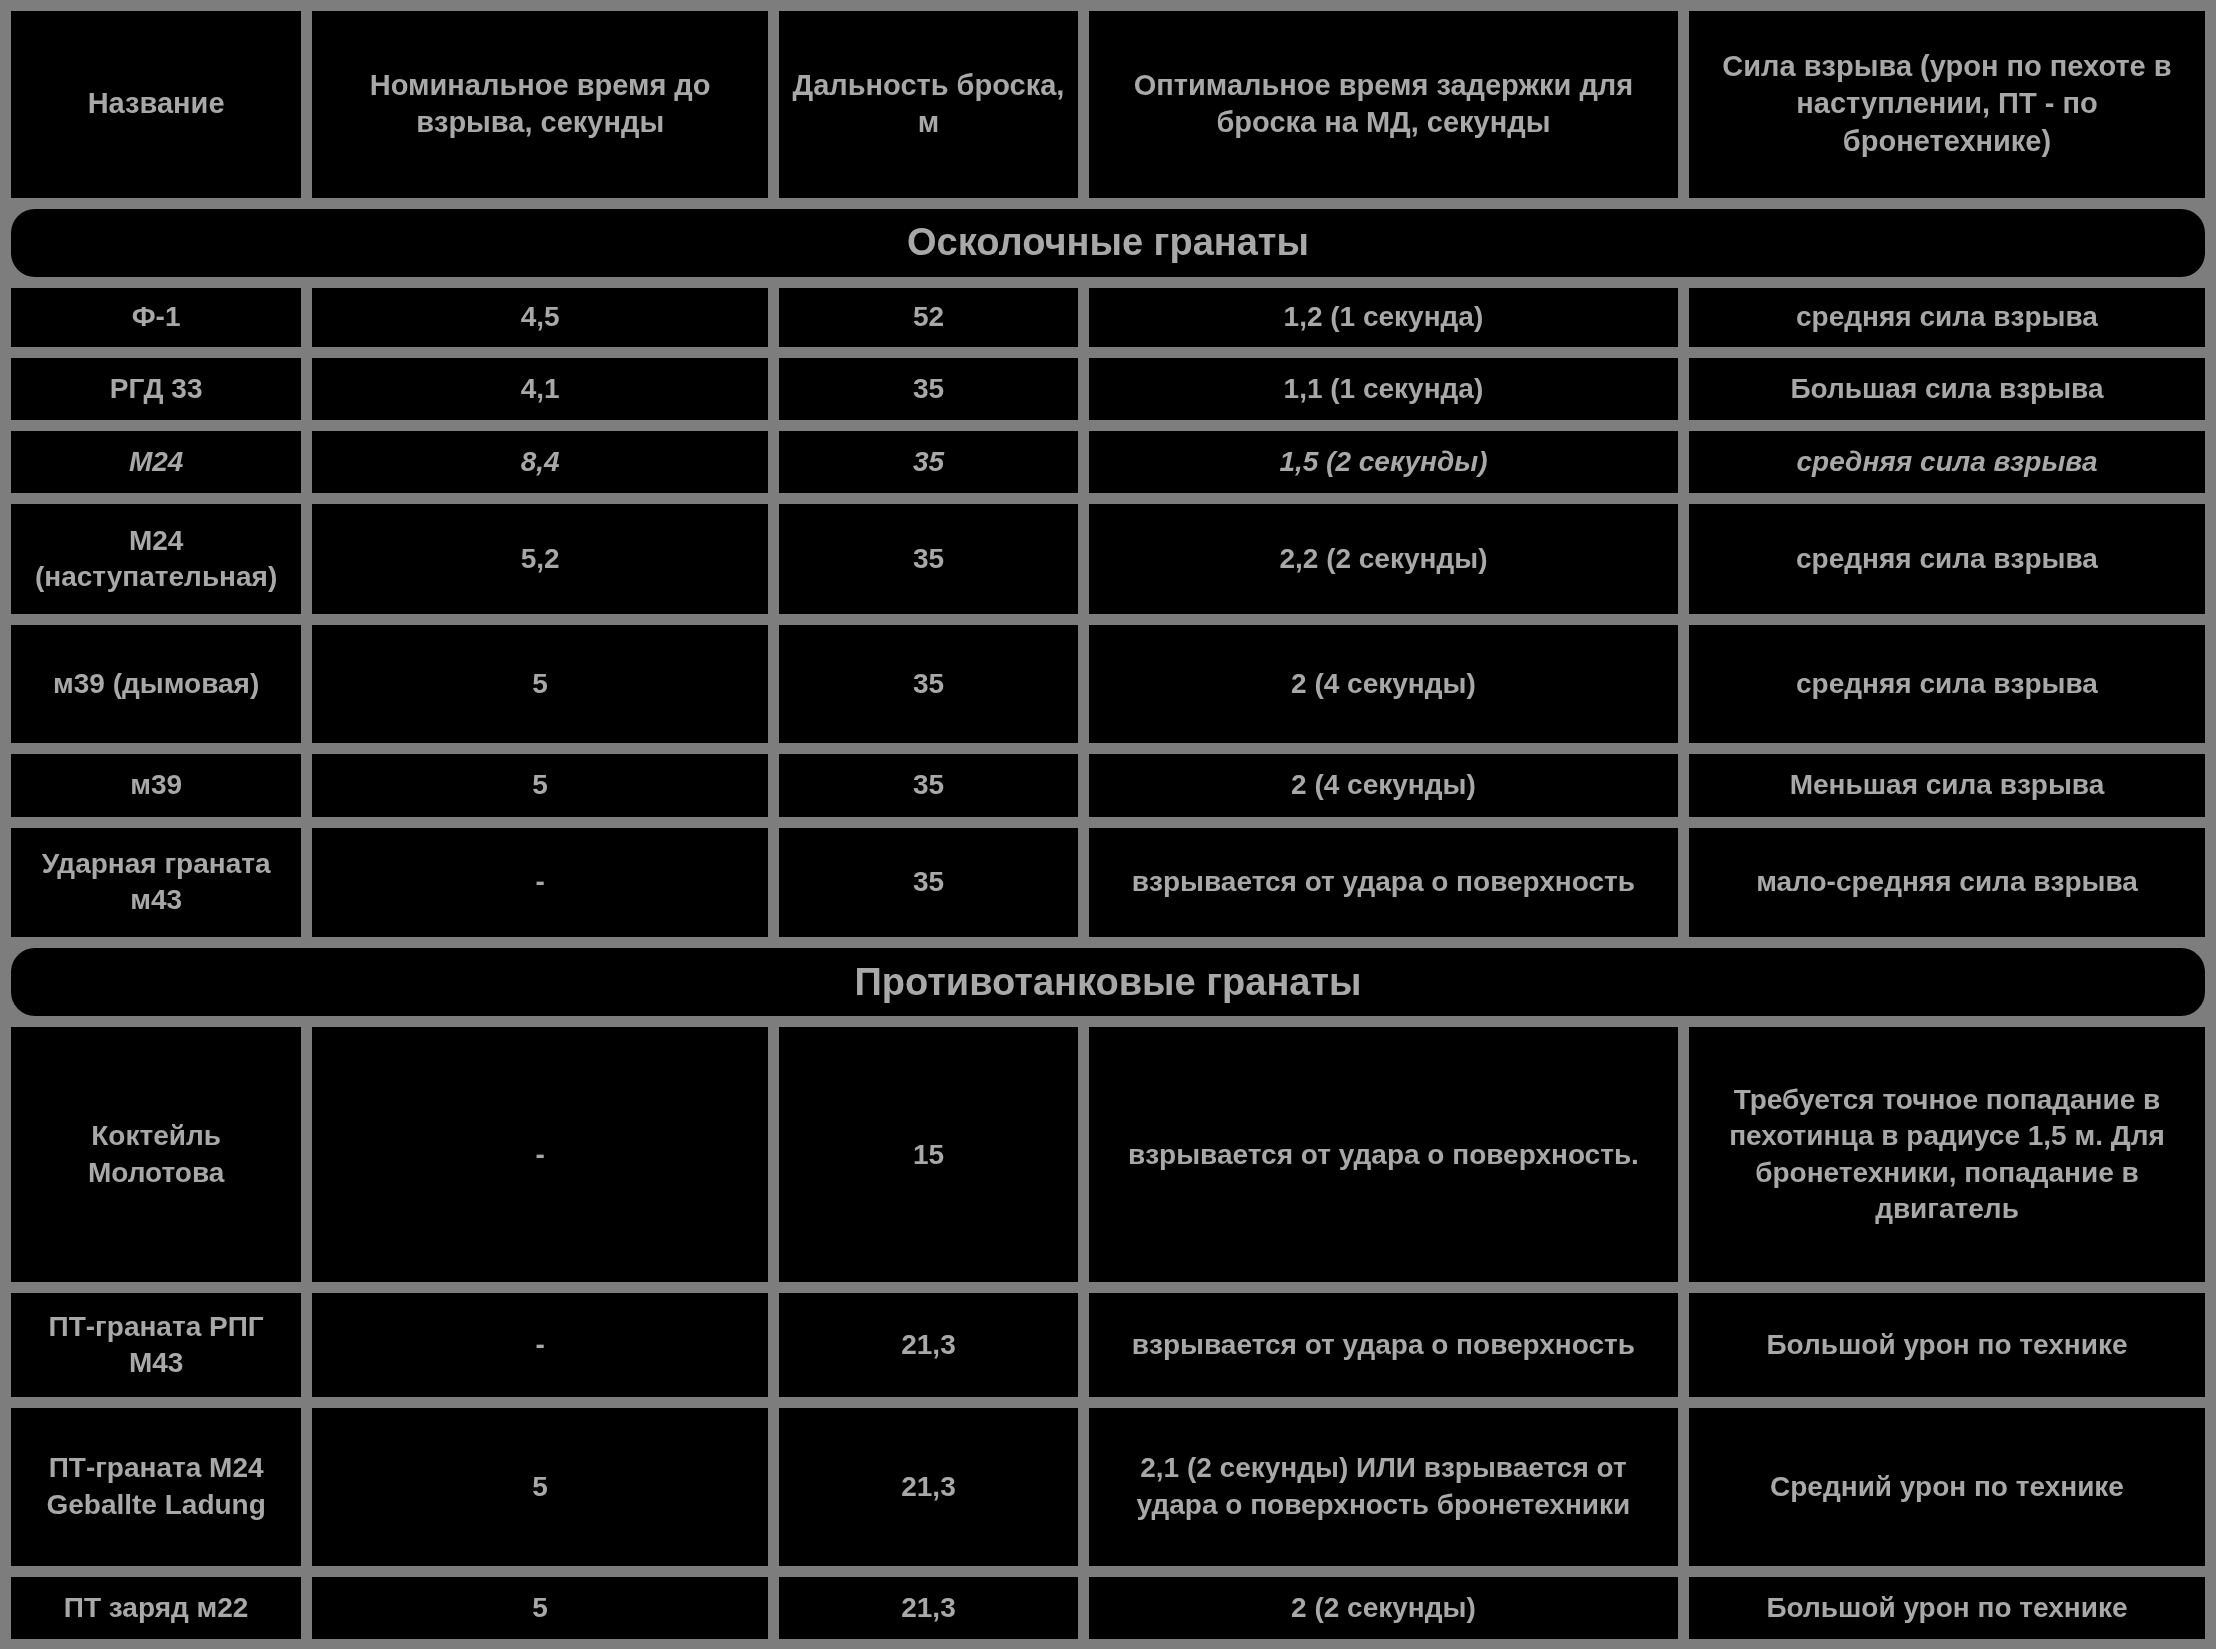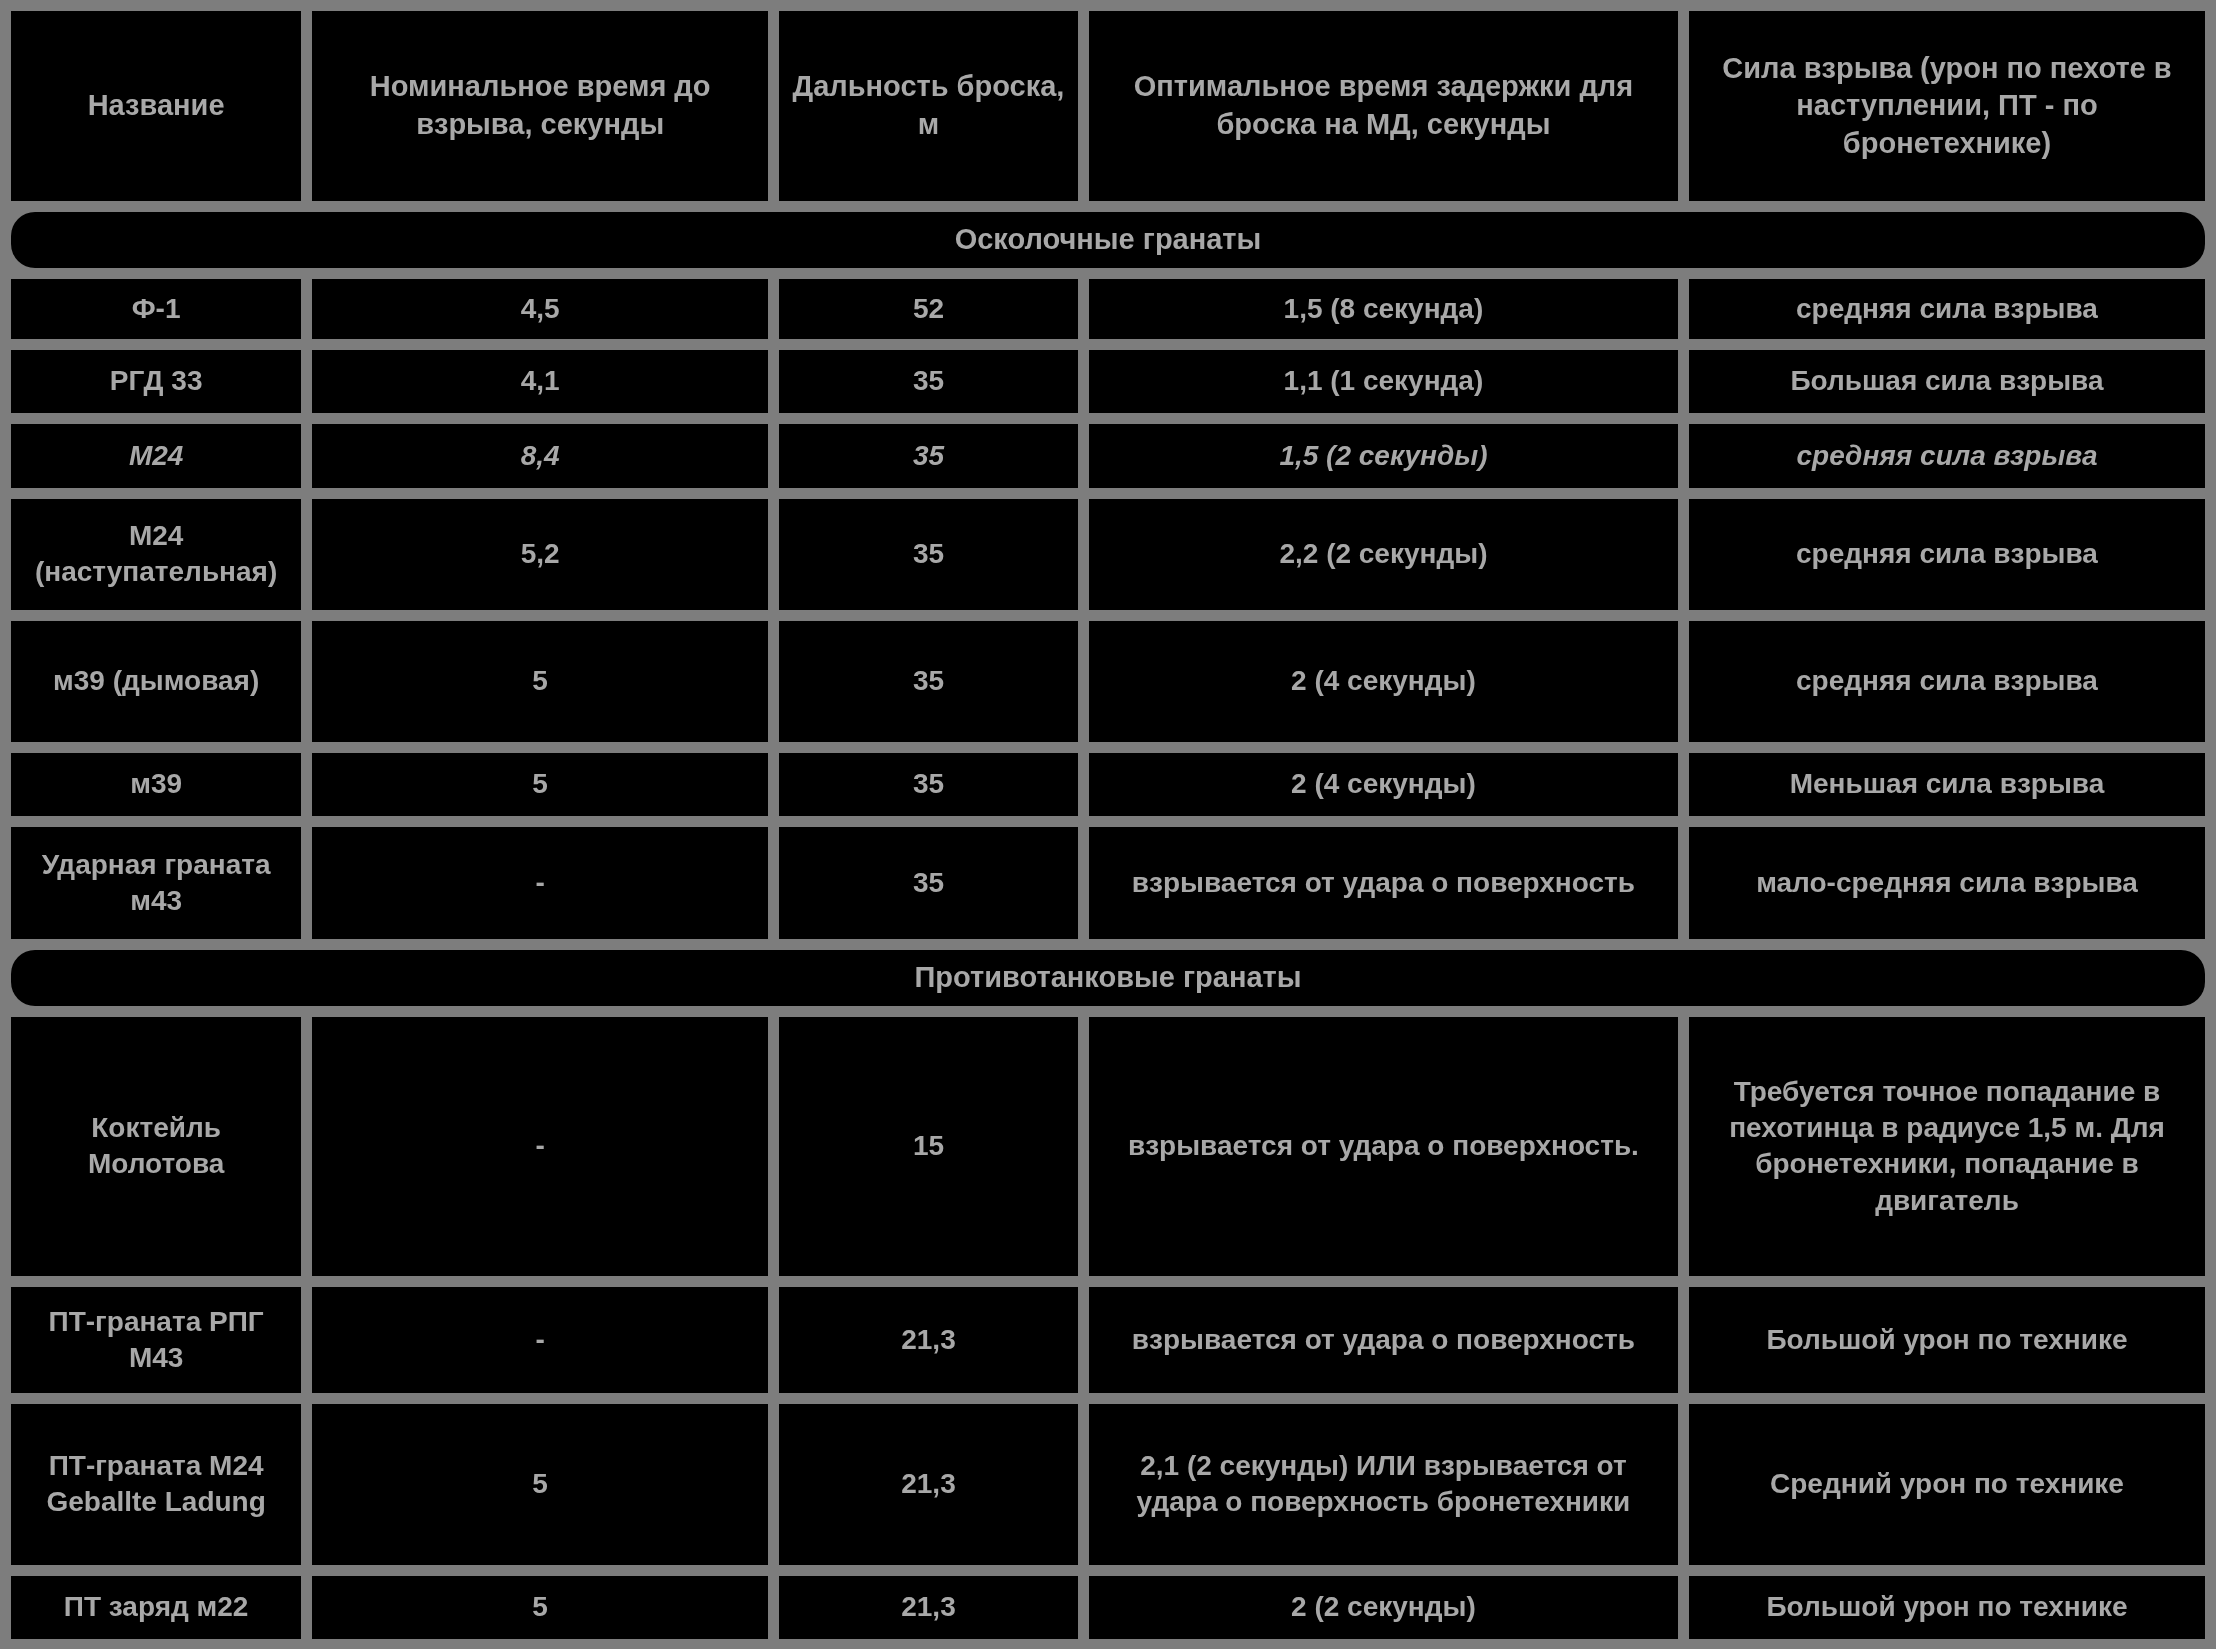--- a/index.html
+++ b/index.html
@@ -32,21 +32,21 @@
     background: #000000;
     text-align: center;
     vertical-align: middle;
     padding: 5px 8.5px;
     font-size: 28px;
     line-height: 1.3;
     overflow: hidden;
     word-wrap: break-word;
   }
   tr.header-row th { height: 152px; font-size: 29px; }
-  tr.section-row td { height: 29px; font-size: 29px; border-radius: 24px; }
+  tr.section-row td { height: 29px; font-size: 38px; border-radius: 24px; }
   tr.r-s0-0 td { height: 41px; }
   tr.r-s0-1 td { height: 44px; }
   tr.r-s0-2 td { height: 44px; font-style: italic; }
   tr.r-s0-3 td { height: 85px; }
   tr.r-s0-4 td { height: 93px; margin-left: 10px; }
   tr.r-s0-5 td { height: 44px; }
   tr.r-s0-6 td { height: 85px; }
   tr.r-s1-0 td { height: 211px; }
   tr.r-s1-1 td { height: 80px; }
   tr.r-s1-2 td { height: 80px; }
@@ -77,21 +77,21 @@
     </tr>
 
     <tr class="section-row">
       <td colspan="5">Осколочные гранаты</td>
     </tr>
 
     <tr class="r-s0-0">
       <td>Ф-1</td>
       <td>4,5</td>
       <td>52</td>
-      <td>1,5 (8 секунда)</td>
+      <td>1,2 (1 секунда)</td>
       <td>средняя сила взрыва</td>
     </tr>
     <tr class="r-s0-1">
       <td>РГД 33</td>
       <td>4,1</td>
       <td>35</td>
       <td>1,1 (1 секунда)</td>
       <td>Большая сила взрыва</td>
     </tr>
     <tr class="r-s0-2">

